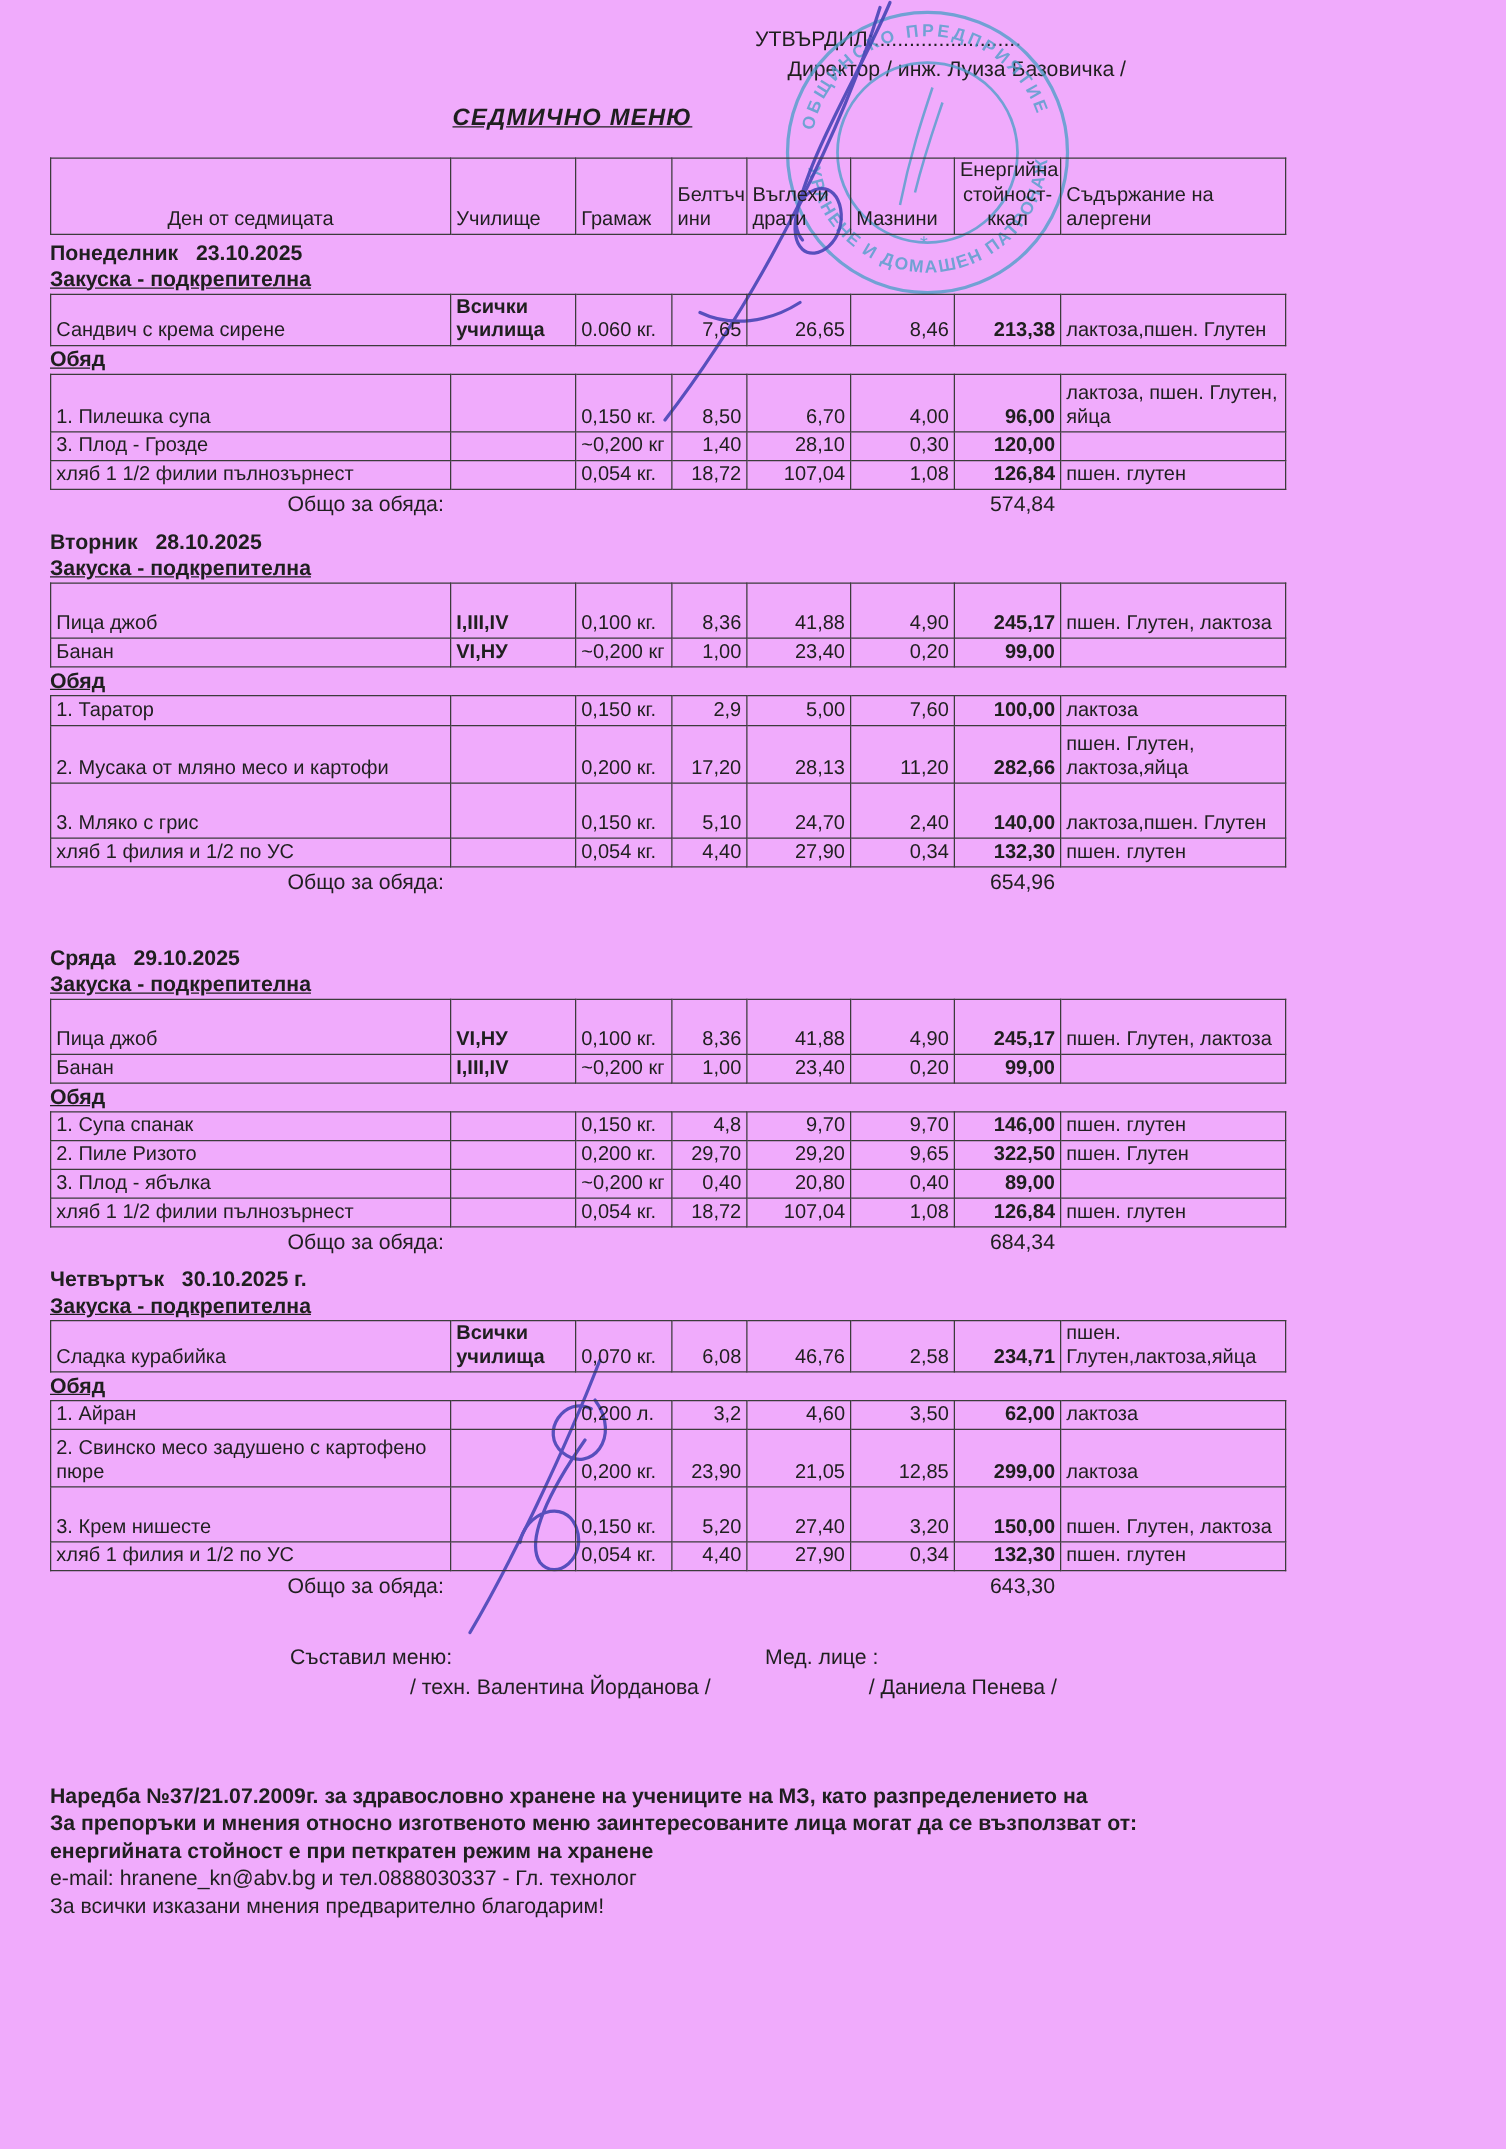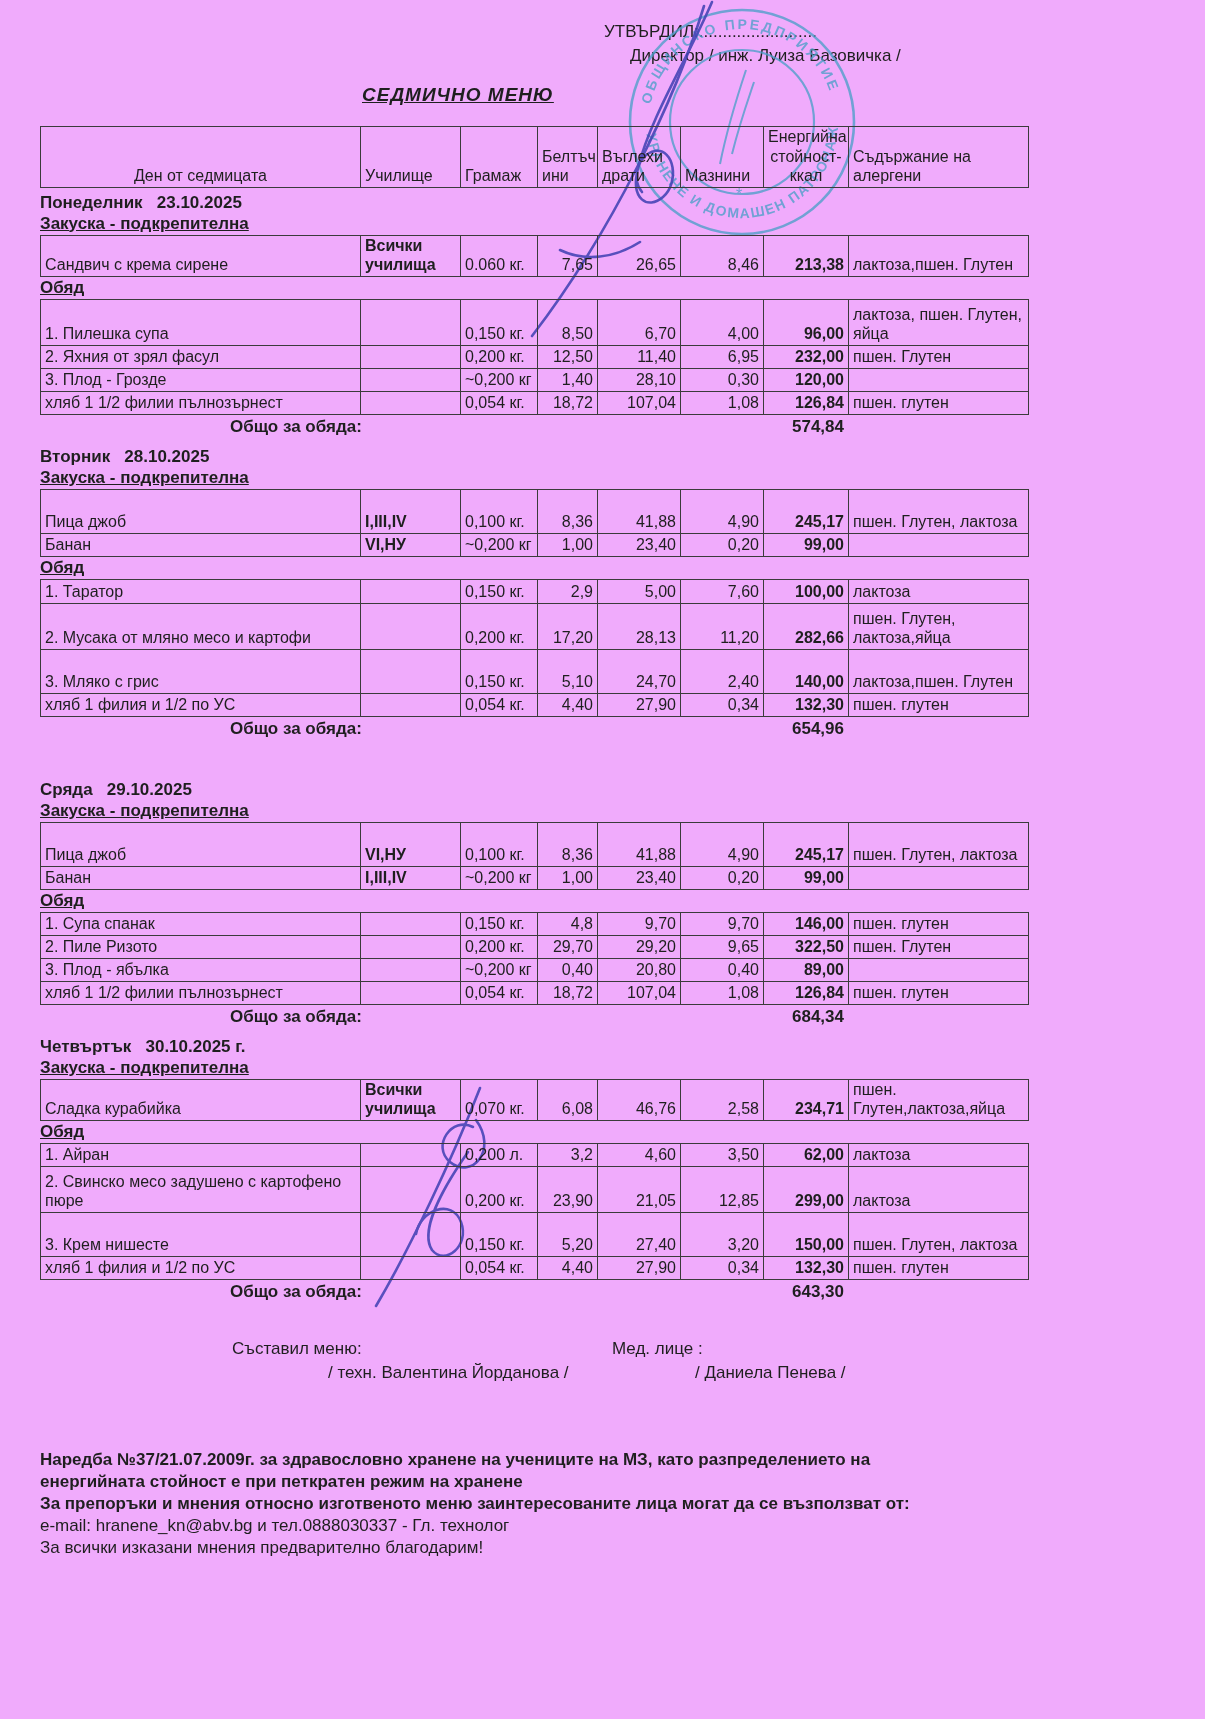--- a/index.html
+++ b/index.html
@@ -20,21 +20,21 @@
   td.kcal{text-align:right;font-weight:bold;}
   td.sch{font-weight:bold;}
   td.hc{vertical-align:bottom;}
   td.hc-center{text-align:center;vertical-align:bottom;}
   td.hc-kcal{text-align:center;vertical-align:middle;}
   tr.h58{height:58px}tr.h46{height:46px}tr.h44{height:44px}tr.h40{height:40px}
   tr.h24{height:24px}tr.h23{height:23px}
   .day-title{font-weight:bold;font-size:17px;margin:5px 0 1px 0;}
   .meal-label{font-weight:bold;font-size:17px;margin:1px 0 1px 0;text-decoration:underline;}
   .gap-wed{margin-top:36px;}
-  .total-row{position:relative;height:27px;font-size:17px;font-weight:bold;}
+  .total-row{position:relative;height:27px;font-size:17px;font-weight:normal;}
   .total-label{position:absolute;left:190px;top:2px;}
   .total-value{position:absolute;left:723px;top:2px;width:81px;text-align:right;}
   .sig-block{position:relative;height:64px;margin-top:26px;font-size:17px;}
   .sig-c-label{position:absolute;left:192px;top:6px;}
   .sig-c-name{position:absolute;left:288px;top:30px;}
   .sig-m-label{position:absolute;left:572px;top:6px;}
   .sig-m-name{position:absolute;left:655px;top:30px;}
   .footer{margin-top:52px;font-size:17px;font-weight:600;line-height:22px;white-space:nowrap;
           width:1120px;}
   .footer .f-strong{font-weight:normal;}
@@ -148,30 +148,20 @@
         <td>1. Пилешка супа</td>
         <td></td>
         <td>0,150 кг.</td>
         <td class="num">8,50</td>
         <td class="num">6,70</td>
         <td class="num">4,00</td>
         <td class="kcal">96,00</td>
         <td>лактоза, пшен. Глутен, яйца</td>
       </tr>
       <tr class="h23">
-        <td>2. Яхния от зрял фасул</td>
-        <td></td>
-        <td>0,200 кг.</td>
-        <td class="num">12,50</td>
-        <td class="num">11,40</td>
-        <td class="num">6,95</td>
-        <td class="kcal">232,00</td>
-        <td>пшен. Глутен</td>
-      </tr>
-      <tr class="h23">
         <td>3. Плод - Грозде</td>
         <td></td>
         <td>~0,200 кг</td>
         <td class="num">1,40</td>
         <td class="num">28,10</td>
         <td class="num">0,30</td>
         <td class="kcal">120,00</td>
         <td></td>
       </tr>
       <tr class="h23">
@@ -471,20 +461,20 @@
 
     <div class="sig-block">
       <span class="sig-c-label">Съставил меню:</span>
       <span class="sig-c-name">/  техн. Валентина Йорданова /</span>
       <span class="sig-m-label">Мед. лице :</span>
       <span class="sig-m-name">/ Даниела Пенева /</span>
     </div>
 
     <div class="footer">
       <div>Наредба №37/21.07.2009г. за здравословно хранене на учениците на МЗ, като разпределението на</div>
+      <div>За препоръки и мнения относно изготвеното меню заинтересованите лица могат да се възползват от:</div>
       <div> енергийната стойност е при петкратен режим на хранене</div>
-      <div>За препоръки и мнения относно изготвеното меню заинтересованите лица могат да се възползват от:</div>
       <div class="f-strong">e-mail: hranene_kn@abv.bg и тел.0888030337 - Гл. технолог</div>
       <div class="f-strong"> За всички изказани мнения предварително благодарим!</div>
     </div>
 
   </div>
 </div>
 
 </body></html>

